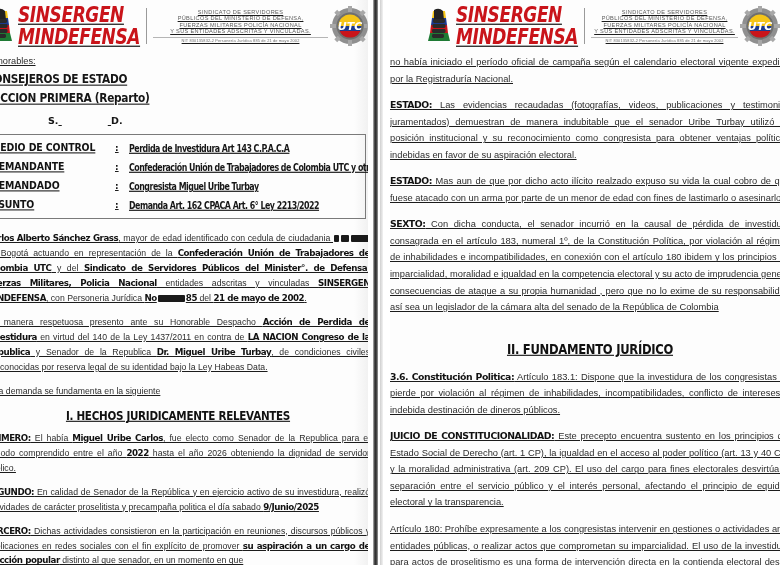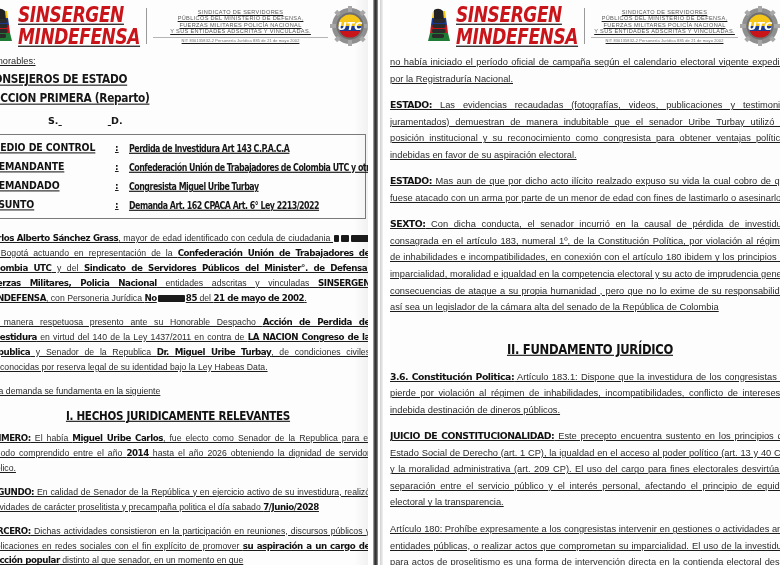--- a/index.html
+++ b/index.html
@@ -369,23 +369,23 @@
       </div>
 
       <p class="para"><b>Carlos Alberto Sánchez Grass</b><span>, mayor de edad identificado con cedula de ciudadania </span><span class="redact r-sm"></span><span class="redact r-md"></span><span class="redact r-lg"></span><span> de Bogotá actuando en representación de la </span><b>Confederación Unión de Trabajadores de Colombia UTC</b><span> y del </span><b>Sindicato de Servidores Públicos del Minister°. de Defensa, Fuerzas Militares, Policia Nacional</b><span> entidades adscritas y vinculadas </span><b>SINSERGEN MINDEFENSA</b><span>, con Personeria Jurídica </span><b>No</b><span class="redact r-xl"></span><b>85</b><span> del </span><b>21 de mayo de 2002</b><span>.</span></p>
 
       <p class="para"><span>De manera respetuosa presento ante su Honorable Despacho </span><b>Acción de Perdida de Investidura</b><span> en virtud del 140 de la Ley 1437/2011 en contra de </span><b>LA NACION Congreso de la Republica</b><span> y Senador de la Republica </span><b>Dr. Miguel Uribe Turbay</b><span>, de condiciones civiles desconocidas por reserva legal de su identidad bajo la Ley Habeas Data.</span></p>
 
       <p class="para">Esta demanda se fundamenta en la siguiente</p>
 
       <div class="heading-center">I. HECHOS JURIDICAMENTE RELEVANTES</div>
 
-      <p class="para"><b>PRIMERO:</b><span> El había </span><b>Miguel Uribe Carlos</b><span>, fue electo como Senador de la Republica para el periodo comprendido entre el año </span><b>2014</b><span> hasta el año 2026  obteniendo la dignidad de servidor público.</span></p>
-
-      <p class="para"><b>SEGUNDO:</b><span> En calidad de Senador de la República y en ejercicio activo de su investidura, realizó actividades de carácter proselitista y precampaña politica el día sabado </span><b>7/Junio/2028</b></p>
+      <p class="para"><b>PRIMERO:</b><span> El había </span><b>Miguel Uribe Carlos</b><span>, fue electo como Senador de la Republica para el periodo comprendido entre el año </span><b>2022</b><span> hasta el año 2026  obteniendo la dignidad de servidor público.</span></p>
+
+      <p class="para"><b>SEGUNDO:</b><span> En calidad de Senador de la República y en ejercicio activo de su investidura, realizó actividades de carácter proselitista y precampaña politica el día sabado </span><b>9/Junio/2025</b></p>
 
       <p class="para"><b>TERCERO:</b><span> Dichas actividades consistieron en la participación en reuniones, discursos públicos y publicaciones en redes sociales con el fin explícito de promover </span><b>su aspiración a un cargo de elección popular</b><span> distinto al que senador, en un momento en que</span></p>
 
     </div>
   </div>
 
   <div class="gutter">
     <div class="edge-dark"></div>
     <div class="edge-soft"></div>
   </div>

